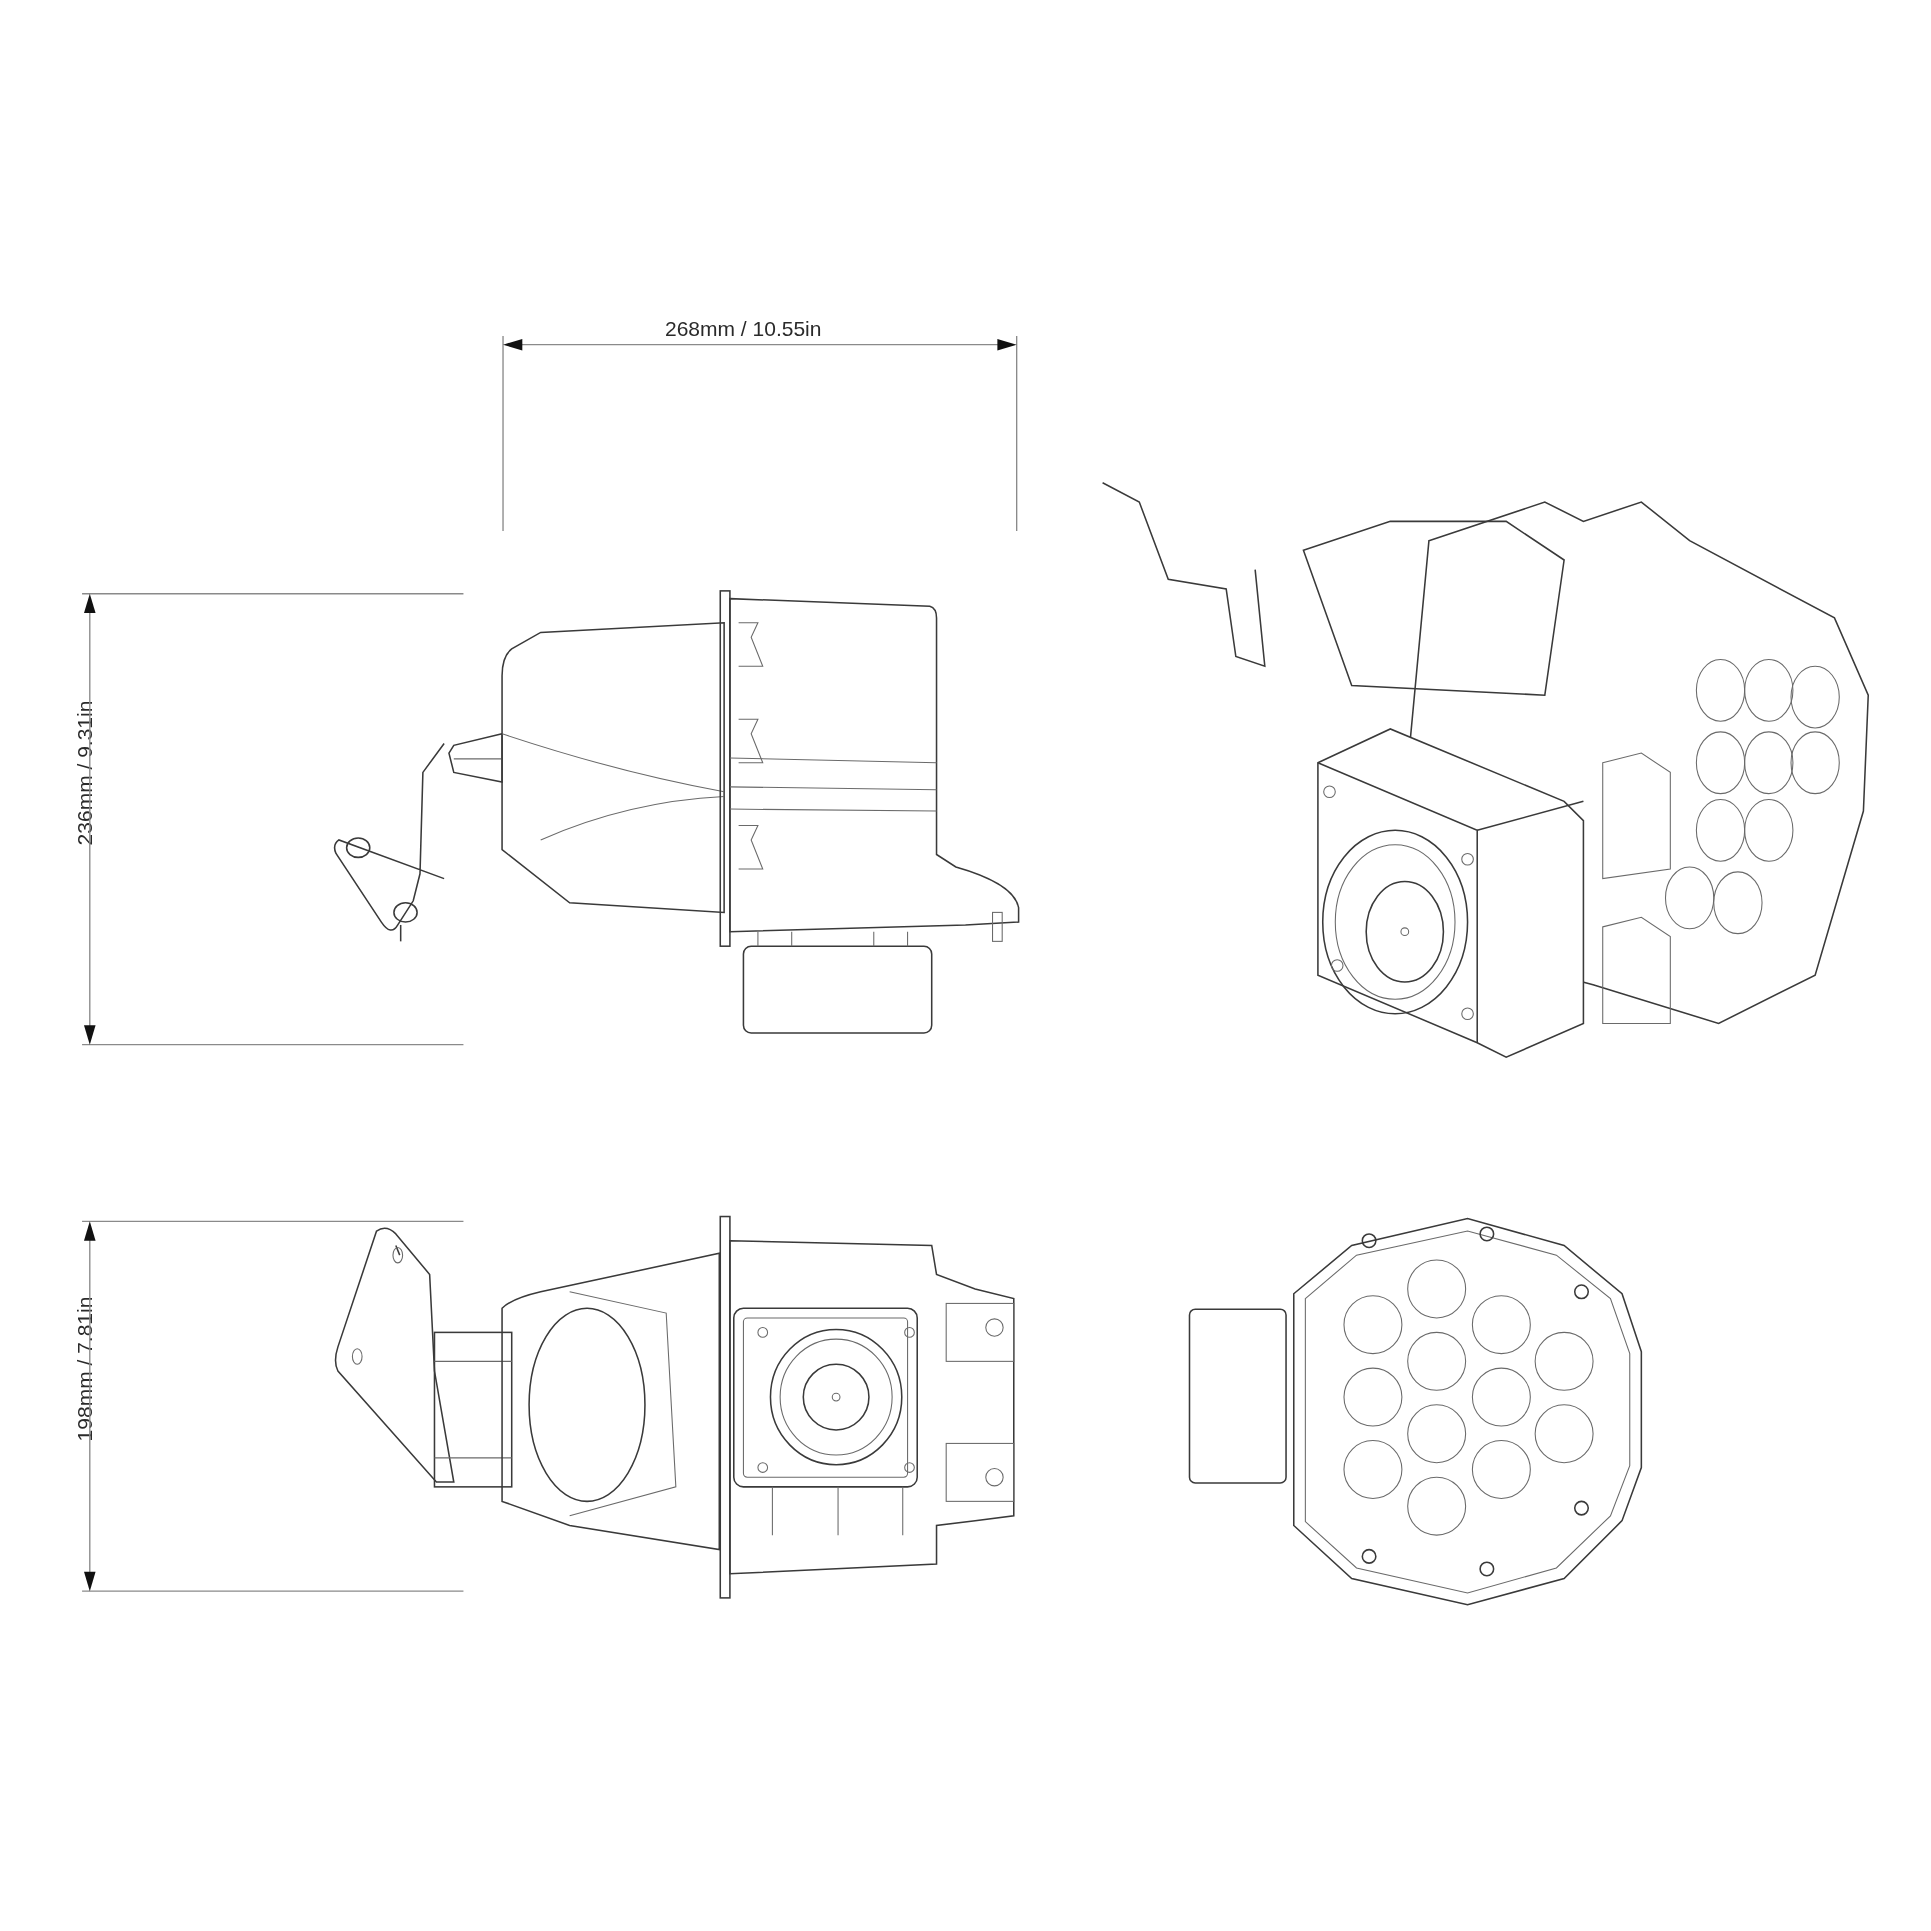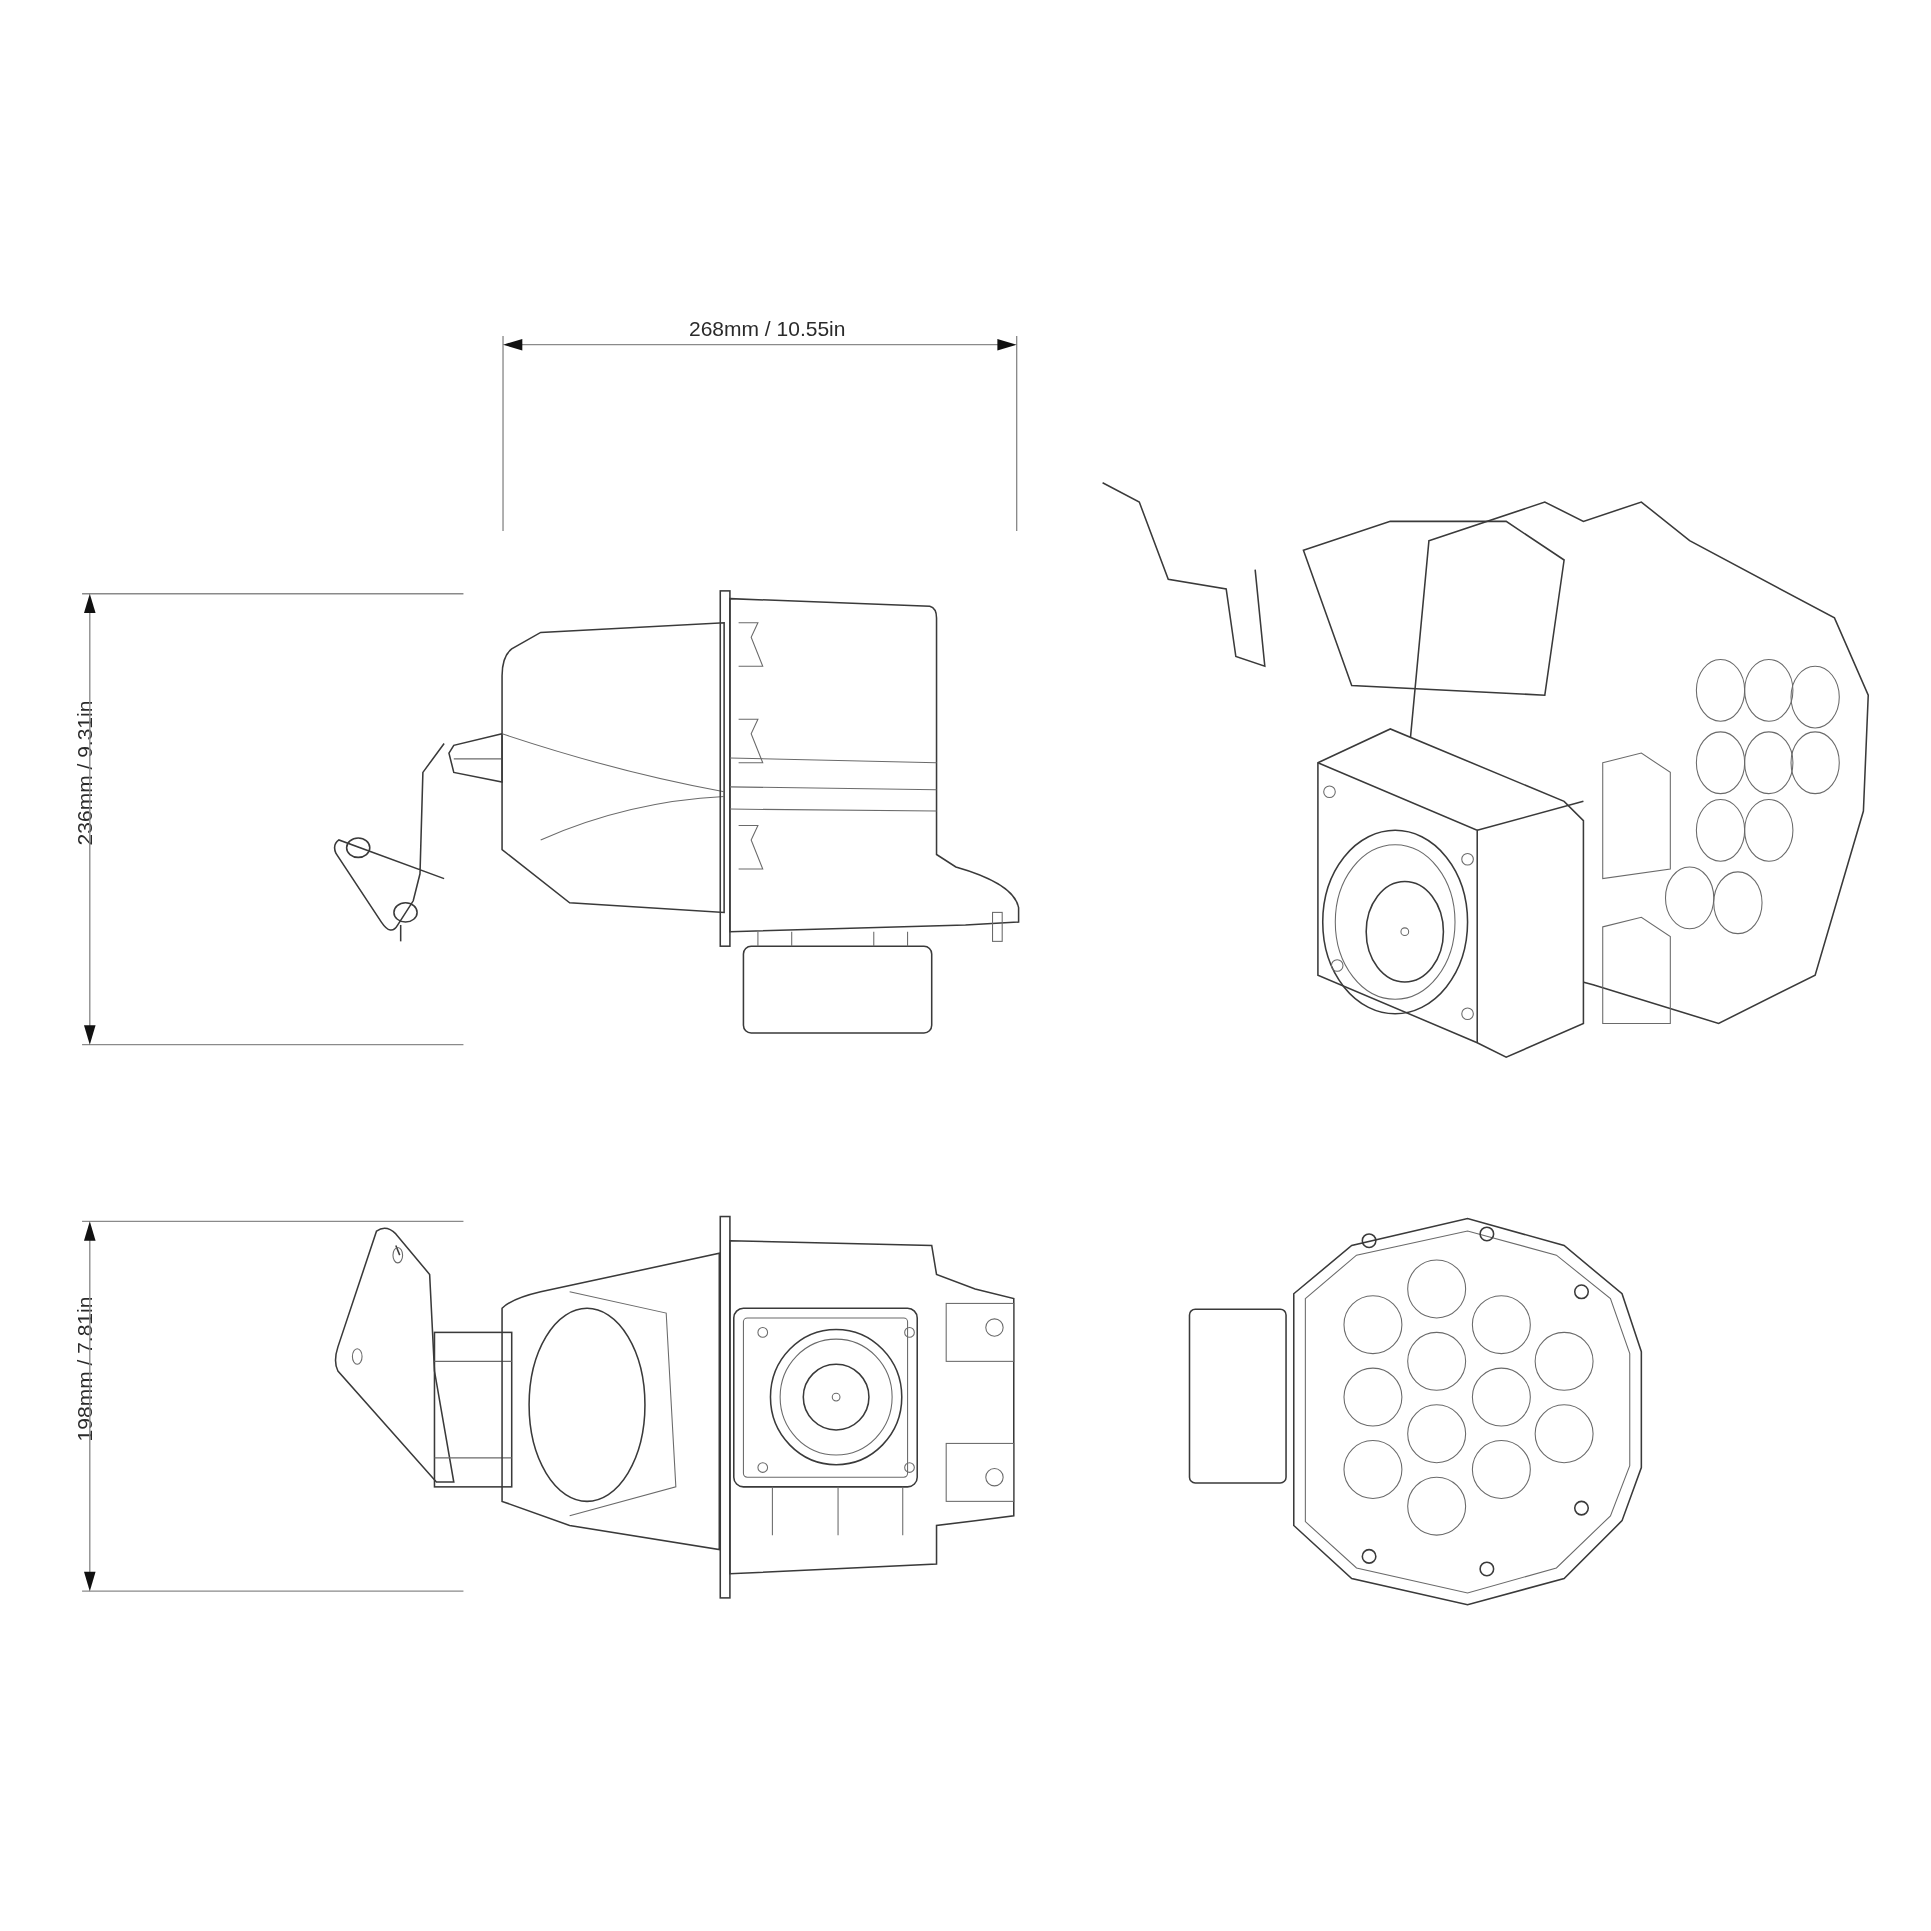--- a/index.html
+++ b/index.html
@@ -1,18 +1,18 @@
 <!DOCTYPE html>
 <html><head>
 <meta charset="utf-8">
 <style>
   html,body{margin:0;padding:0;background:#ffffff;}
   body{width:1931px;height:1931px;position:relative;overflow:hidden;font-family:"Liberation Sans",sans-serif;}
   .dim-label{position:absolute;font-size:21px;color:#2a2a2a;white-space:nowrap;}
-  .dim-h{left:689px;top:317px;}
+  .dim-h{left:665px;top:317px;}
   .vert{transform:rotate(-90deg);transform-origin:center center;}
   .dim-v1{left:-11.6px;top:761px;width:193px;text-align:center;}
   .dim-v2{left:-11.6px;top:1357px;width:193px;text-align:center;}
   svg.drawing{position:absolute;left:0;top:0;}
   .ln{stroke:#3a3a3a;stroke-width:1.6;fill:none;}
   .lt{stroke:#6a6a6a;stroke-width:1.1;fill:none;}
   .dl{stroke:#8a8a8a;stroke-width:1.4;fill:none;}
   .fillw{fill:#ffffff;}
   .ar{fill:#111111;}
 </style>

